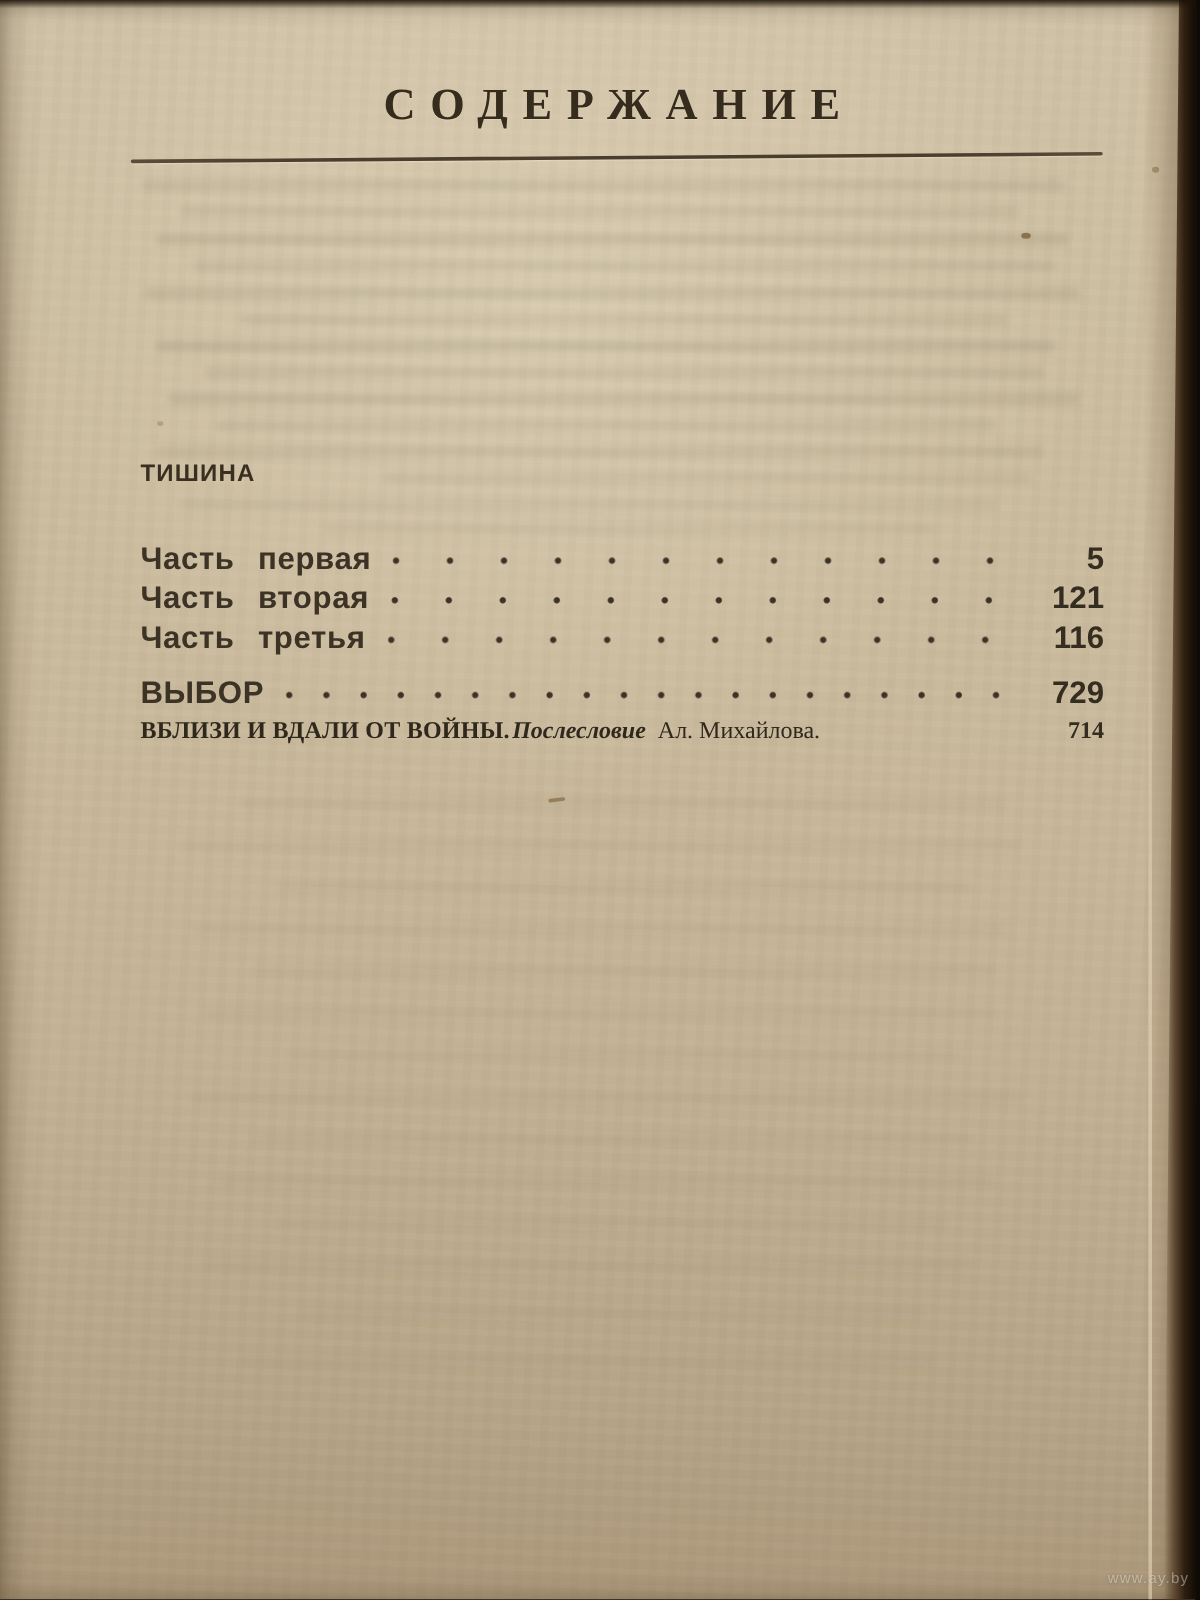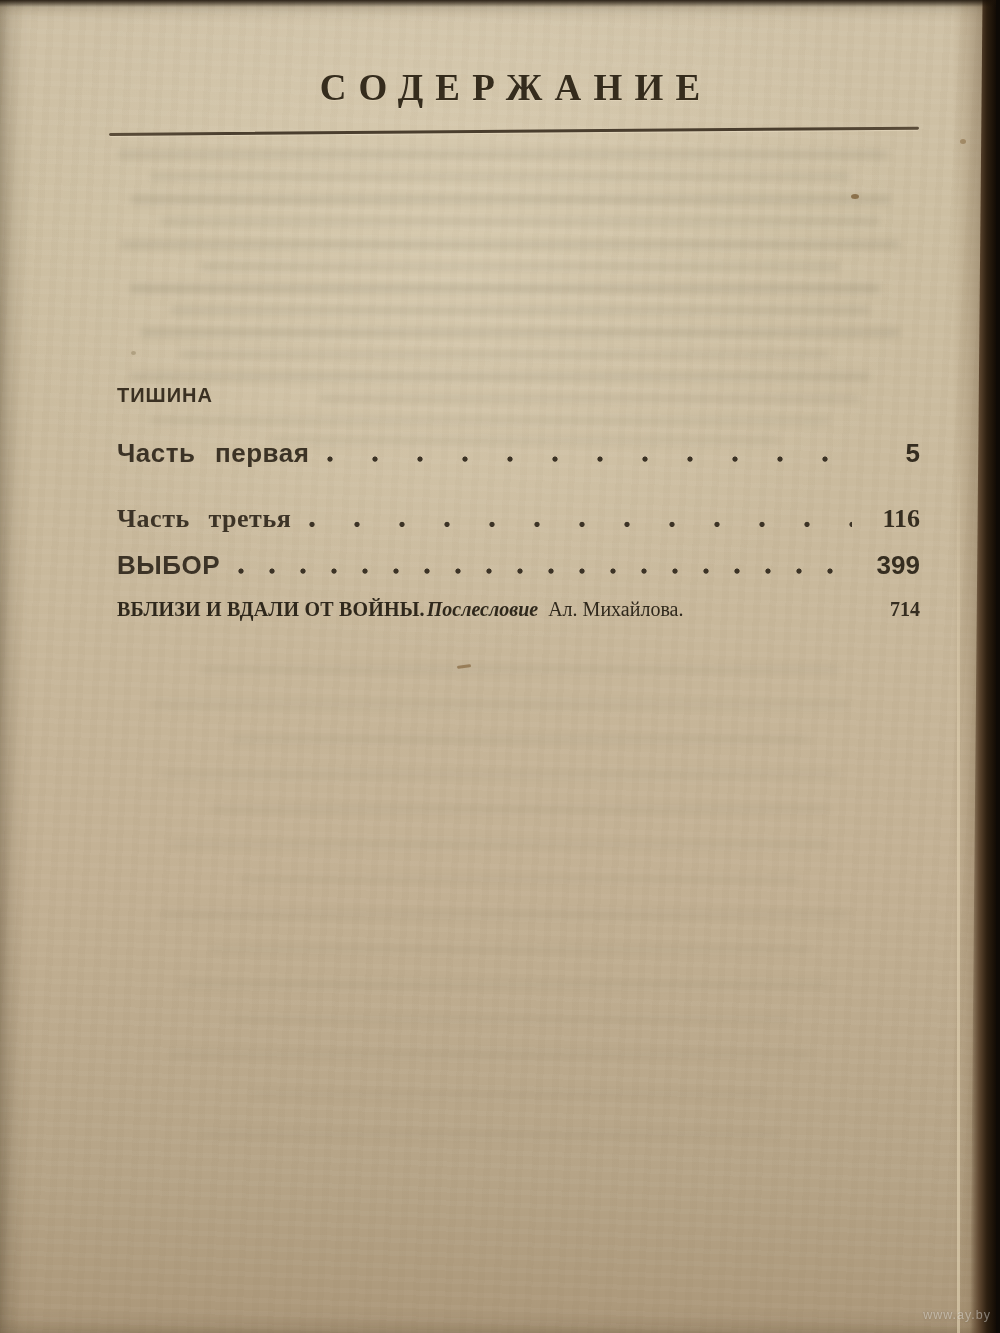--- a/index.html
+++ b/index.html
@@ -70,21 +70,21 @@
   
   .toc-abs { position: absolute; left: 117px; width: 803px; }
   .section-heading {
     font-weight: bold; font-size: 20px; color: #3a3022;
     letter-spacing: 0.05em;
   }
   .toc-row {
     display: flex; align-items: baseline; white-space: nowrap;
     font-weight: bold; font-size: 26px; color: #3c3326;
   }
-  .toc-row .label { word-spacing: 0.45em; letter-spacing: 0.02em; }
+  .toc-row .label { word-spacing: 0.45em; letter-spacing: 0.02em; margin-top: 12px; }
   .leader {
     flex: 1; align-self: stretch;
     margin: 0 12px 0 18px;
     background-image: radial-gradient(circle at 3px 68%, #3c3326 2.2px, rgba(60,51,38,0) 3px);
     background-repeat: repeat-x;
   }
   .dots-wide  { background-size: 45px 100%; }
   .dots-tight { background-size: 31px 100%; }
   .pagenum {
     width: 56px; text-align: right; flex: none;
@@ -157,30 +157,35 @@
     <div class="title">СОДЕРЖАНИЕ</div>
     <div class="title-rule"></div>
 
     <div class="toc-abs section-heading" style="top: 384px;">ТИШИНА</div>
 
     <div class="toc-abs toc-row" style="top: 438px;">
       <span class="label">Часть первая</span>
       <span class="leader dots-wide"></span>
       <span class="pagenum">5</span>
     </div>
-    <div class="toc-abs toc-row" style="top: 504px; font-family: Liberation Serif, serif;">
+    <div class="toc-abs toc-row" style="top: 471px;">
+      <span class="label">Часть вторая</span>
+      <span class="leader dots-wide"></span>
+      <span class="pagenum">121</span>
+    </div>
+    <div class="toc-abs toc-row" style="top: 504px;">
       <span class="label">Часть третья</span>
       <span class="leader dots-wide"></span>
       <span class="pagenum">116</span>
     </div>
 
     <div class="toc-abs toc-row" style="top: 550px;">
       <span class="label">ВЫБОР</span>
       <span class="leader dots-tight"></span>
-      <span class="pagenum">399</span>
+      <span class="pagenum">729</span>
     </div>
 
     <div class="toc-abs afterword" style="top: 598px;">
       <span class="aw-title">ВБЛИЗИ И ВДАЛИ ОТ ВОЙНЫ.</span>
       <span class="aw-role">Послесловие</span>
       <span class="aw-author">Ал. Михайлова.</span>
       <span class="spacer"></span>
       <span class="pagenum">714</span>
     </div>
 

